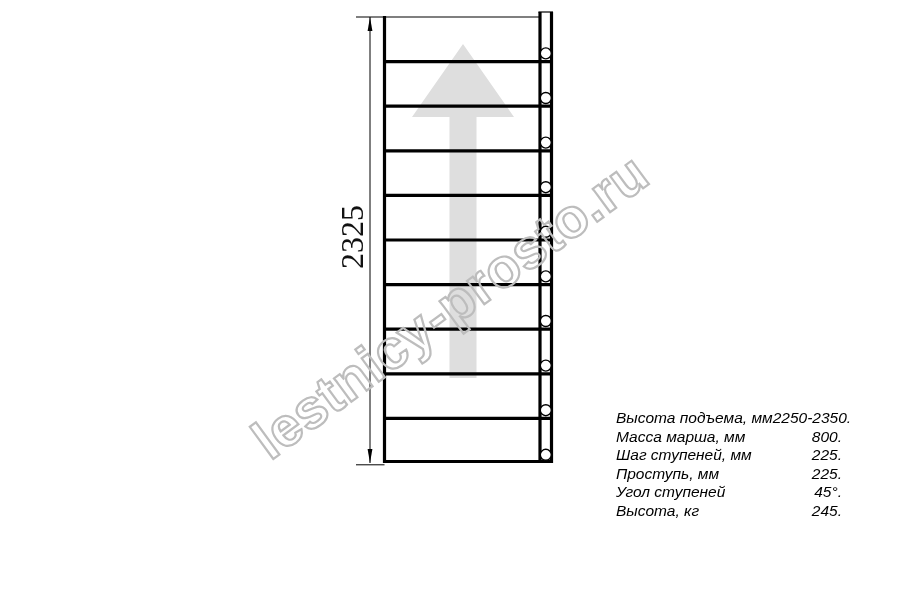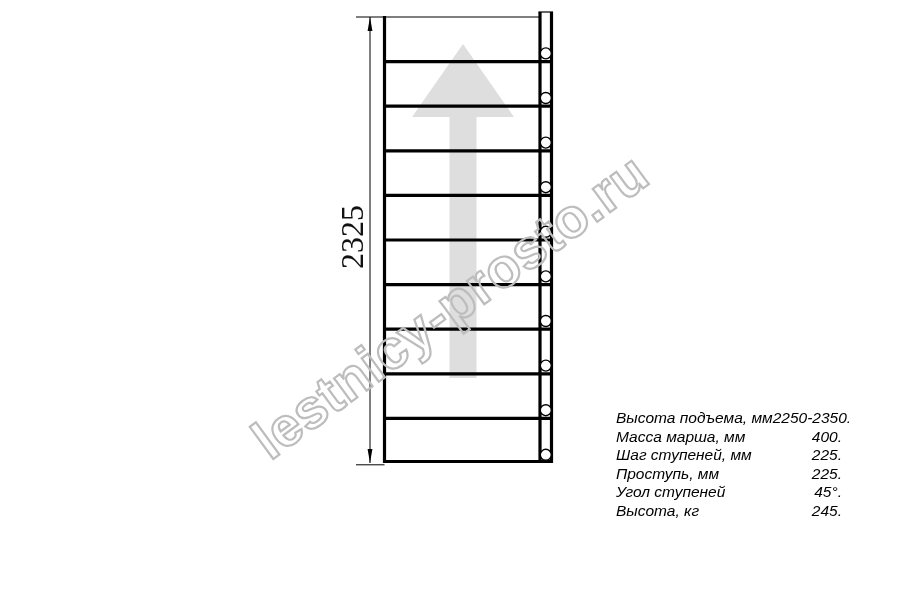--- a/index.html
+++ b/index.html
@@ -91,21 +91,21 @@
 
   <div class="watermark">lestnicy-prosto.ru</div>
 
   <div class="specs">
     <div class="spec-row">
       <span class="spec-label">Высота подъема, мм</span>
       <span class="spec-value">2250-2350.</span>
     </div>
     <div class="spec-row">
       <span class="spec-label">Масса марша, мм</span>
-      <span class="spec-value">400.</span>
+      <span class="spec-value">800.</span>
     </div>
     <div class="spec-row">
       <span class="spec-label">Шаг ступеней, мм</span>
       <span class="spec-value">225.</span>
     </div>
     <div class="spec-row">
       <span class="spec-label">Проступь, мм</span>
       <span class="spec-value">225.</span>
     </div>
     <div class="spec-row">

